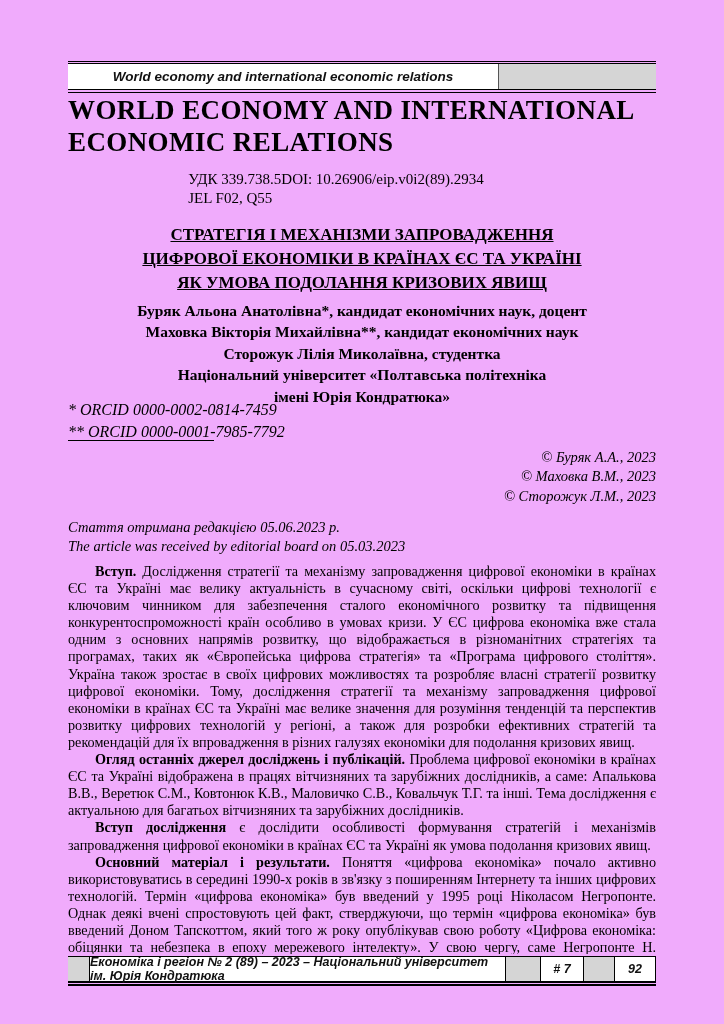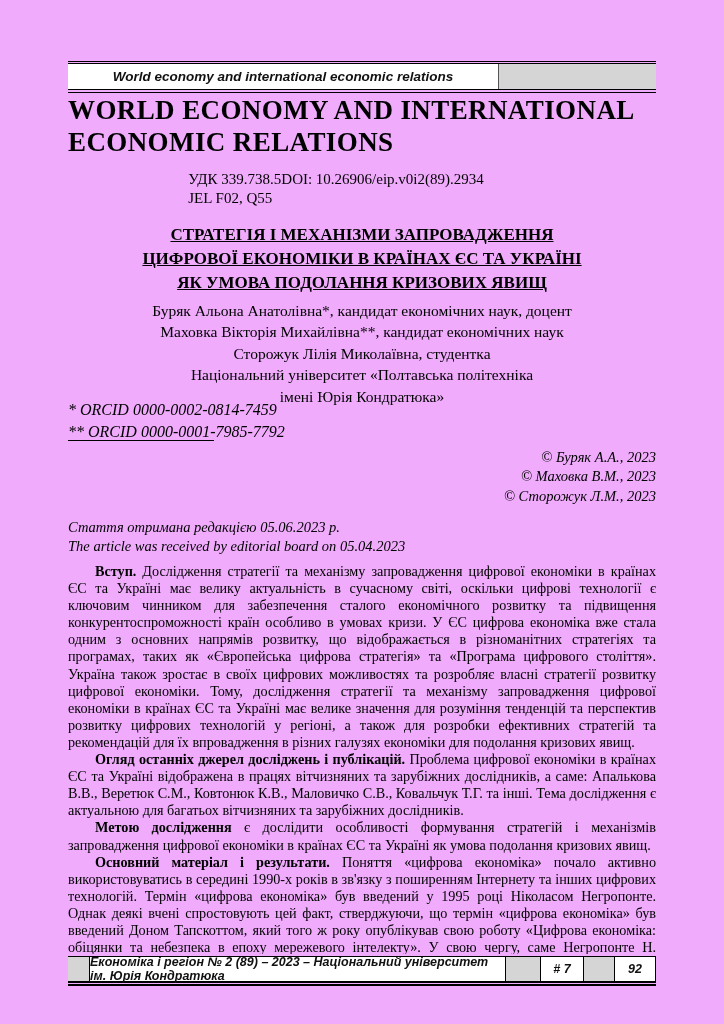--- a/index.html
+++ b/index.html
@@ -44,21 +44,21 @@
 
   
   .article-title {
     position: absolute; top: 223px; left: 68px; width: 588px;
     text-align: center; font-weight: bold; font-size: 17px; line-height: 1.42; text-decoration: underline;
   }
 
   
   .authors-block {
     position: absolute; top: 300px; left: 68px; width: 588px;
-    text-align: center; font-weight: normal; font-size: 15.5px; line-height: 1.38;
+    text-align: center; font-weight: bold; font-size: 15.5px; line-height: 1.38;
   }
 
   .orcid-block {
     position: absolute; top: 399px; left: 68px; width: 588px;
     font-style: italic; font-size: 16px; line-height: 1.35;
   }
   .orcid-divider {
     position: absolute; top: 440px; left: 68px; width: 146px;
     border-top: 1px solid #000000;
   }
@@ -135,26 +135,26 @@
   <div class="orcid-block pre">* ORCID 0000-0002-0814-7459
 ** ORCID 0000-0001-7985-7792</div>
 
   <div class="orcid-divider"></div>
 
   <div class="copyright-block pre">© Буряк А.А., 2023
 © Маховка В.М., 2023
 © Сторожук Л.М., 2023</div>
 
   <div class="received-block pre">Стаття отримана редакцією 05.06.2023 р.
-The article was received by editorial board on 05.04.2023</div>
+The article was received by editorial board on 05.03.2023</div>
 
   <div class="body-text">
     <p><span class="lead">Вступ.</span><span> Дослідження стратегії та механізму запровадження цифрової економіки в країнах ЄС та Україні має велику актуальність в сучасному світі, оскільки цифрові технології є ключовим чинником для забезпечення сталого економічного розвитку та підвищення конкурентоспроможності країн особливо в умовах кризи. У ЄС цифрова економіка вже стала одним з основних напрямів розвитку, що відображається в різноманітних стратегіях та програмах, таких як «Європейська цифрова стратегія» та «Програма цифрового століття». Україна також зростає в своїх цифрових можливостях та розробляє власні стратегії розвитку цифрової економіки. Тому, дослідження стратегії та механізму запровадження цифрової економіки в країнах ЄС та Україні має велике значення для розуміння тенденцій та перспектив розвитку цифрових технологій у регіоні, а також для розробки ефективних стратегій та рекомендацій для їх впровадження в різних галузях економіки для подолання кризових явищ.</span></p>
     <p><span class="lead">Огляд останніх джерел досліджень і публікацій.</span><span> Проблема цифрової економіки в країнах ЄС та Україні відображена в працях вітчизняних та зарубіжних дослідників, а саме: Апалькова В.В., Веретюк С.М., Ковтонюк К.В., Маловичко С.В., Ковальчук Т.Г. та інші. Тема дослідження є актуальною для багатьох вітчизняних та зарубіжних дослідників.</span></p>
-    <p><span class="lead">Метою дослідження</span><span> є дослідити особливості формування стратегій і механізмів запровадження цифрової економіки в країнах ЄС та Україні як умова подолання кризових явищ.</span></p>
+    <p><span class="lead">Вступ дослідження</span><span> є дослідити особливості формування стратегій і механізмів запровадження цифрової економіки в країнах ЄС та Україні як умова подолання кризових явищ.</span></p>
     <p><span class="lead">Основний матеріал і результати.</span><span> Поняття «цифрова економіка» почало активно використовуватись в середині 1990-х років в зв'язку з поширенням Інтернету та інших цифрових технологій. Термін «цифрова економіка» був введений у 1995 році Ніколасом Негропонте. Однак деякі вчені спростовують цей факт, стверджуючи, що термін «цифрова економіка» був введений Доном Тапскоттом, який того ж року опублікував свою роботу «Цифрова економіка: обіцянки та небезпека в епоху мережевого інтелекту». У свою чергу, саме Негропонте Н. сформулював ідеологію цього явища, розглядаючи процес перетворення інформації з аналогового (фізичного) носія в цифрову форму та описуючи його як «перехід від руху атомів до руху бітів [6, с. 80]. Загальноприйнятим розумінням поняття «цифрова економіка»</span></p>
   </div>
 
   <div class="footer-bar">
     <div class="f-gray f-g1"></div>
     <div class="f-white f-journal">Економіка і регіон № 2 (89) – 2023 – Національний університет ім. Юрія Кондратюка</div>
     <div class="f-gray f-g2"></div>
     <div class="f-white f-issue"># 7</div>
     <div class="f-gray f-g3"></div>
     <div class="f-white f-page">92</div>

